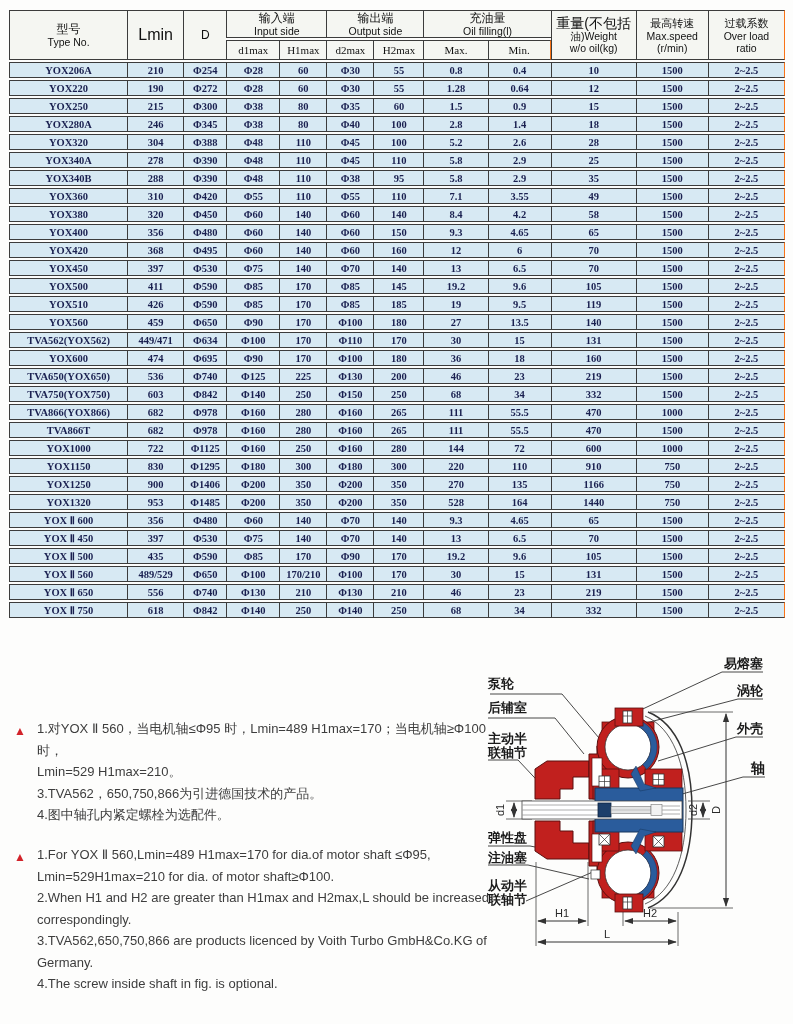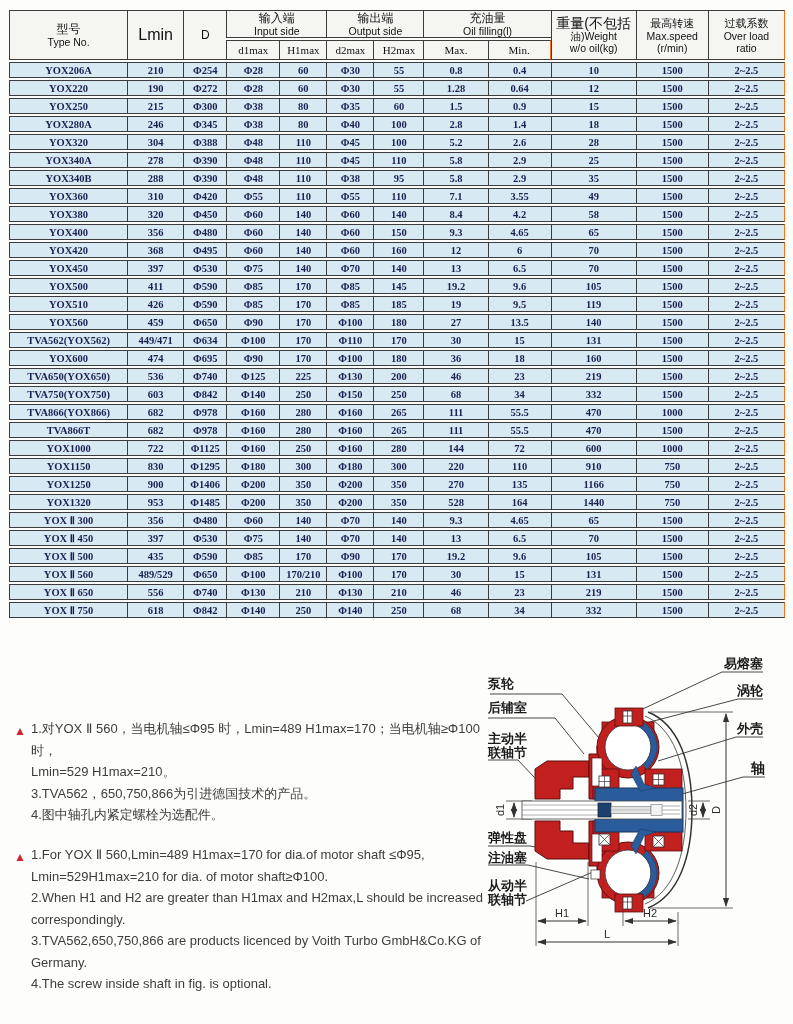--- a/index.html
+++ b/index.html
@@ -14,21 +14,21 @@
   table.spec th:last-child,table.spec td:last-child{border-right:1px solid #f97316;}
   table.spec th{background:#f5f6f2;color:#111;font-weight:normal;padding:0;}
   table.spec td{background:#d7e9f3;color:#1a2050;height:14px;padding:0 1px;
       font-family:"Liberation Serif",serif;font-weight:bold;font-size:10.5px;}
   .hcn{font-size:12px;line-height:14px;}
   .hen{font-size:10.5px;line-height:12px;}
   .h2r{font-size:11px;height:18px;font-family:Liberation Serif, serif;}
   
   .note-block{position:absolute;left:14px;width:490px;color:#3d3d3d;font-size:13px;line-height:21.5px;}
   .note-tri{position:absolute;left:0;top:3px;color:#d2232a;font-size:12px;}
-  .note-lines{margin-left:17px;}
+  .note-lines{margin-left:23px;}
   
   .diagram{position:absolute;left:452px;top:650px;width:341px;height:374px;}
   svg text{font-family:"Liberation Sans",sans-serif;}
   .dlabel{font-size:13px;font-weight:bold;fill:#1a1a1a;}
   .ddim{font-size:11px;fill:#2a2a2a;}
 </style>
 </head>
 <body>
 
 <div class="page">
@@ -438,21 +438,21 @@
           <td>350</td>
           <td>Φ200</td>
           <td>350</td>
           <td>528</td>
           <td>164</td>
           <td>1440</td>
           <td>750</td>
           <td>2~2.5</td>
         </tr>
         <tr>
-          <td>YOX Ⅱ 300</td>
+          <td>YOX Ⅱ 600</td>
           <td>356</td>
           <td>Φ480</td>
           <td>Φ60</td>
           <td>140</td>
           <td>Φ70</td>
           <td>140</td>
           <td>9.3</td>
           <td>4.65</td>
           <td>65</td>
           <td>1500</td>

